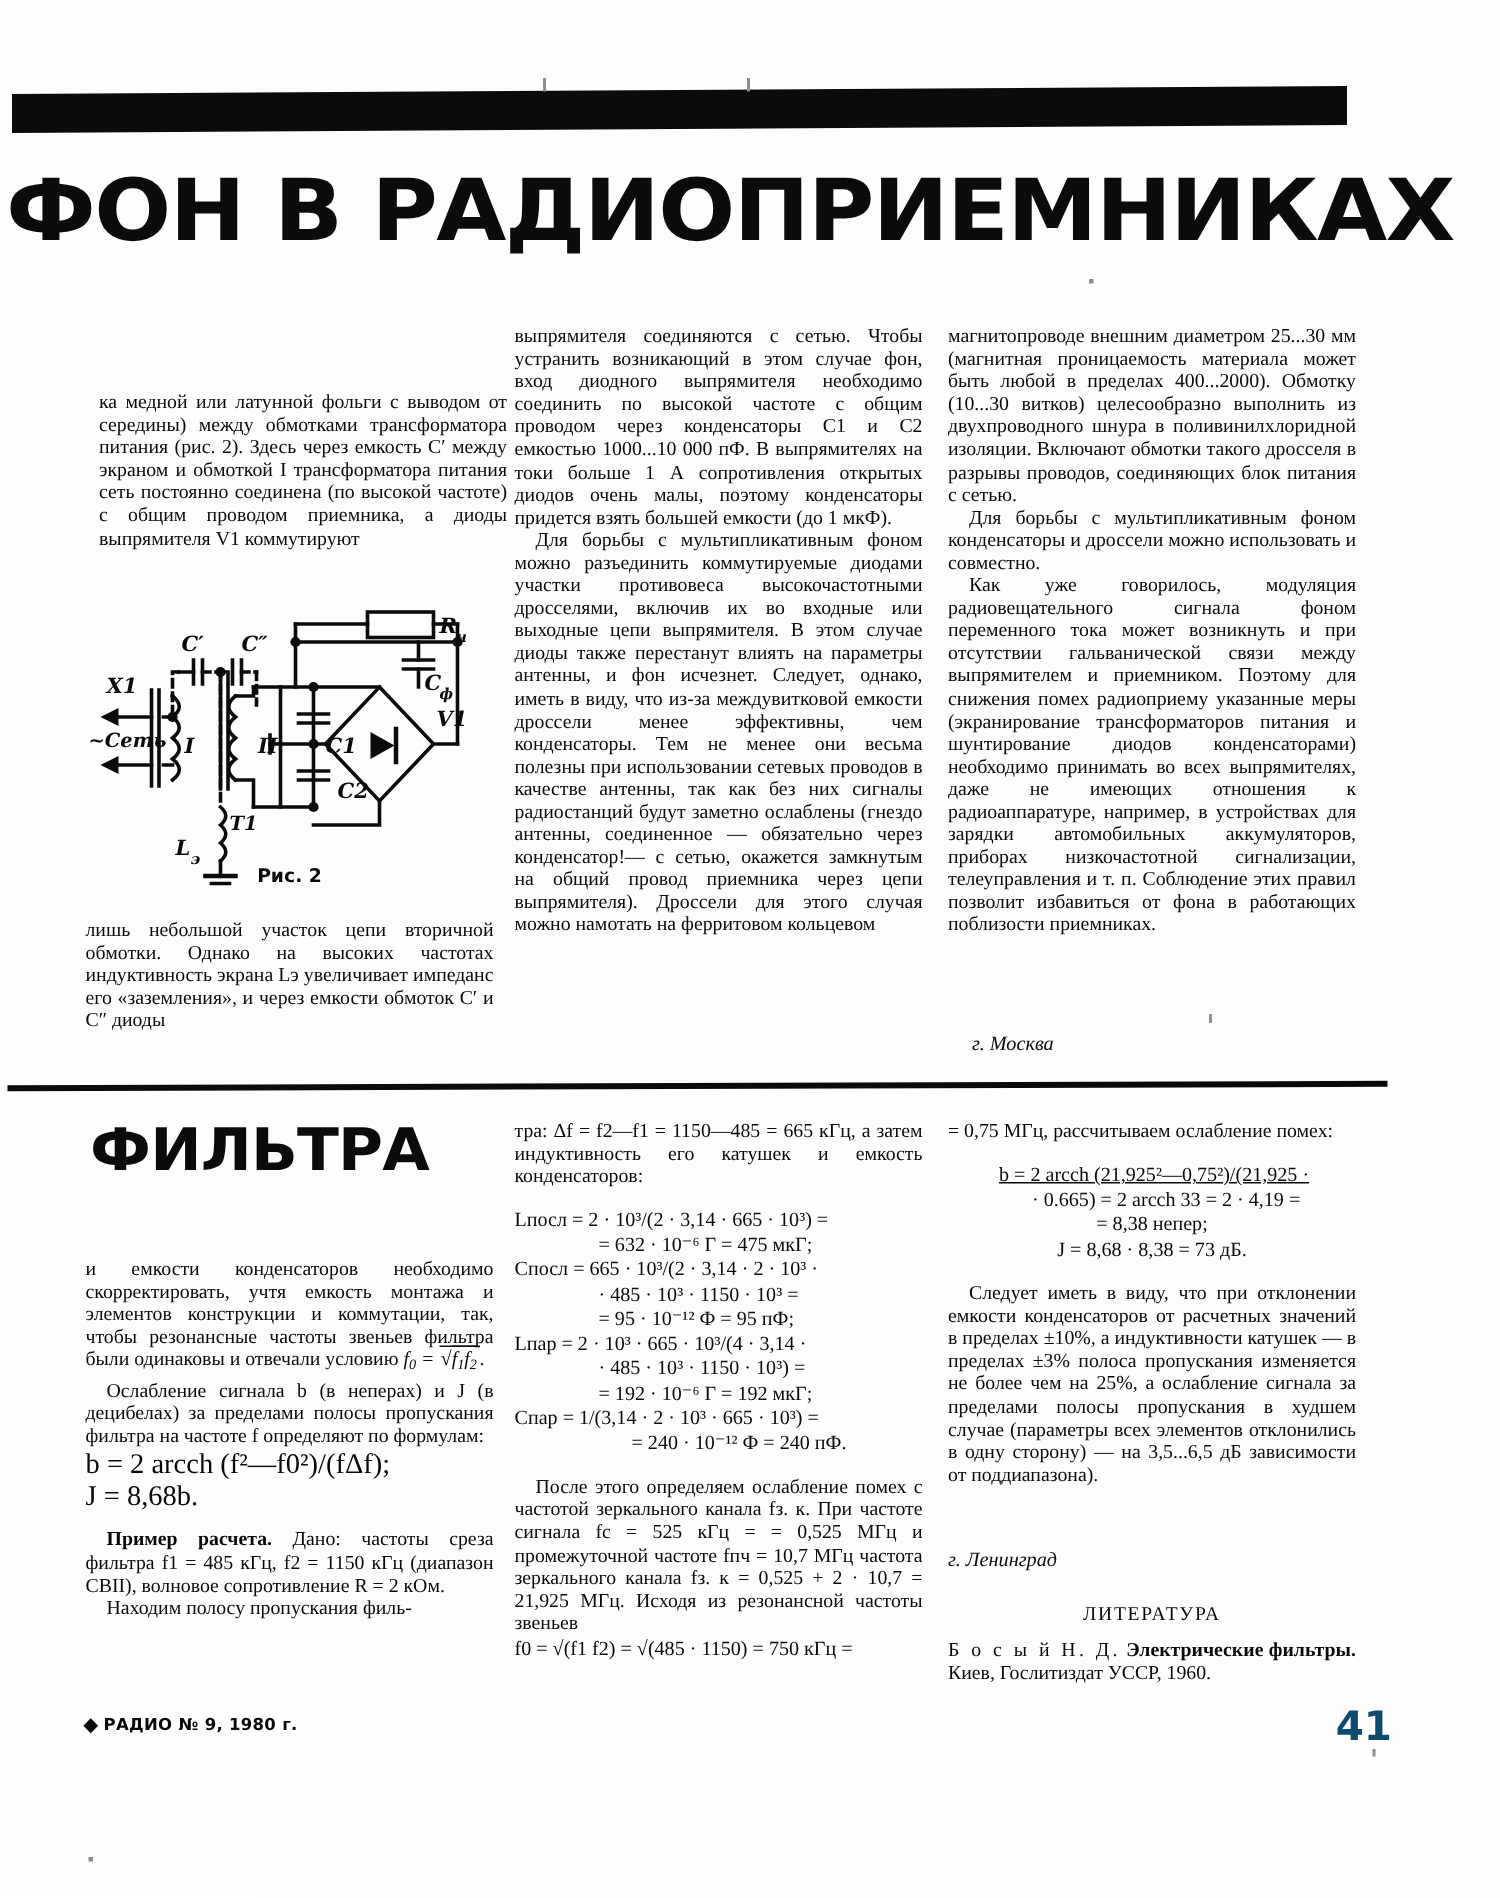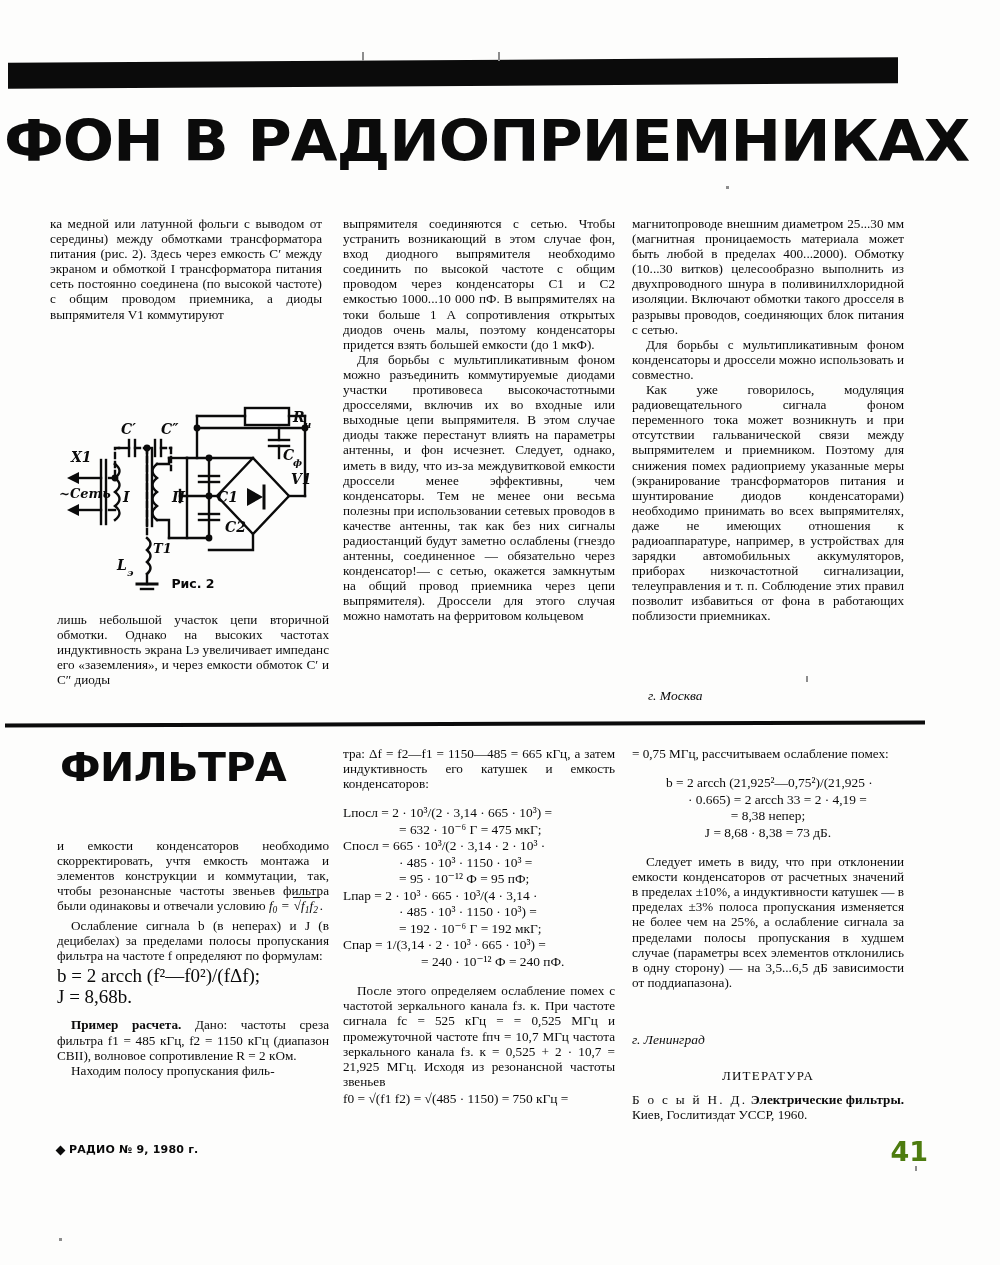--- a/index.html
+++ b/index.html
@@ -52,21 +52,21 @@
   
   .a1 {
     position: absolute;
     top: 216px;
     font-size: 13.2px;
     line-height: 15.1px;
     text-align: justify;
     text-justify: inter-word;
     hyphens: manual;
   }
-  .a1.c1 { left: 50px;  width: 272px; }
+  .a1.c1 { left: 66px;  width: 272px; margin-top: 44px; }
   .a1.c2 { left: 343px; width: 272px; }
   .a1.c3 { left: 632px; width: 272px; }
 
   .a1 p { margin: 0; text-indent: 14px; }
   .a1 p.noind { text-indent: 0; }
 
   
   .fig-wrap {
     position: absolute;
     left: 57px;
@@ -151,21 +151,21 @@
     text-indent: 0 !important;
   }
   .formula-block {
     margin: 14px 0 13px 0;
     font-size: 13.4px;
     line-height: 16.5px;
     text-indent: 0 !important;
     text-align: left;
   }
   .formula-block .fl { display: block; white-space: nowrap; }
-  .fl.ind1 { padding-left: 34px; }
+  .fl.ind1 { padding-left: 34px; text-decoration: underline; }
   .fl.ind2 { padding-left: 56px; }
   .fl.ind3 { padding-left: 78px; }
   .fl.ctr { text-align: center; padding-left: 0; }
 
   b.run { font-weight: 700; margin-top: 28px; }
   i.v { font-style: italic; }
   .sub { font-size: 0.72em; vertical-align: -0.28em; }
   .sqrt { border-top: 1px solid #111; padding: 0 2px 0 1px; }
 
   
@@ -208,21 +208,21 @@
     position: relative;
     top: 1px;
   }
   .page-num {
     position: absolute;
     right: 72px;
     top: 1136px;
     font-family: "DejaVu Sans", "Liberation Sans", sans-serif;
     font-weight: 700;
     font-size: 27px;
-    color: #4d7c0f;
+    color: #0c4a6e;
     margin-left: 36px;
   }
 
   
   .speck { position: absolute; background: #8d8d8d; }
 </style>
 </head>
 <body>
 
 <div class="page">

